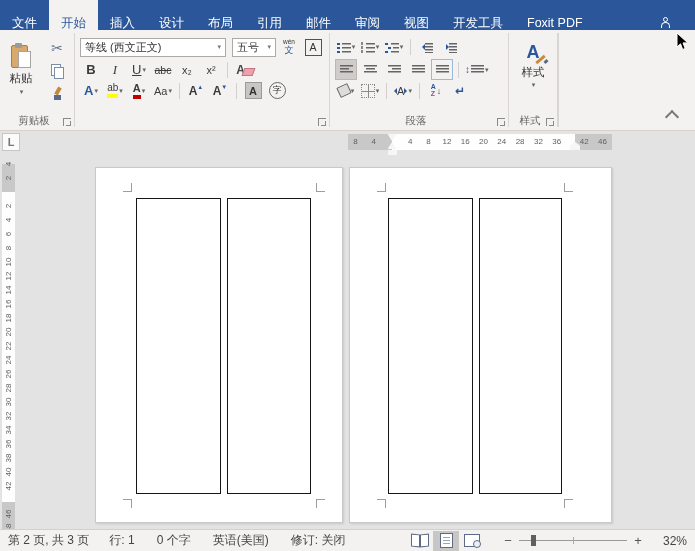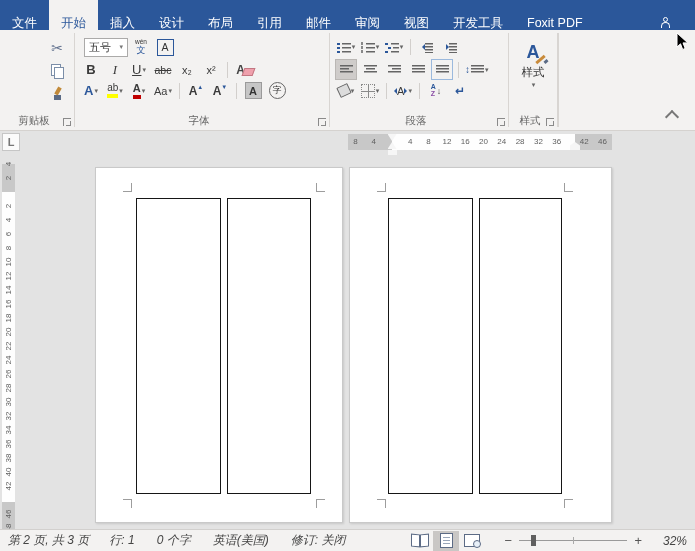--- a/index.html
+++ b/index.html
@@ -159,21 +159,21 @@
   .p2 .cell.c2{left:129px;width:83px;}
   .crop{position:absolute;width:8px;height:8px;border:0 solid #9d9d9d;}
   .crop.tl{left:27px;top:15px;border-right-width:1px;border-bottom-width:1px;}
   .crop.tr{top:15px;border-left-width:1px;border-bottom-width:1px;}
   .crop.bl{left:27px;top:331px;border-right-width:1px;border-top-width:1px;}
   .crop.br{top:331px;border-left-width:1px;border-top-width:1px;}
   .p1 .crop.tr,.p1 .crop.br{left:220px;}
   .p2 .crop.tr,.p2 .crop.br{left:214px;}
 
   
-  .statusbar{position:absolute;bottom:0;left:0;right:0;height:22px;background:#f3f2f1;border-top:1px solid #d2d0ce;display:flex;align-items:center;font-size:12px;color:#454545;box-sizing:border-box;font-style:italic;}
+  .statusbar{position:absolute;bottom:0;left:0;right:0;height:22px;background:#f3f2f1;border-top:1px solid #d2d0ce;display:flex;align-items:center;font-size:12px;color:#454545;box-sizing:border-box;}
   .sb-item{white-space:nowrap;}
   .sb-page{margin-left:8px;}
   .sb-line{margin-left:20px;}
   .sb-words{margin-left:22px;}
   .sb-lang{margin-left:22px;}
   .sb-track{margin-left:22px;}
   .sb-right{margin-left:auto;display:flex;align-items:center;margin-right:8px;}
   .vbtn{width:26px;height:20px;display:flex;align-items:center;justify-content:center;}
   .vbtn.sel{background:#c9c7c5;}
   .i-book{display:flex;}
@@ -199,20 +199,29 @@
     <div class="menu-tabs" id="menu-tabs"><div class="mtab">文件</div><div class="mtab active">开始</div><div class="mtab">插入</div><div class="mtab">设计</div><div class="mtab">布局</div><div class="mtab">引用</div><div class="mtab">邮件</div><div class="mtab">审阅</div><div class="mtab">视图</div><div class="mtab">开发工具</div><div class="mtab">Foxit PDF</div></div>
     <div class="mtab share">
       <span class="i-person"></span>
 
     </div>
   </div>
 
   <div class="ribbon">
 
     <div class="rgroup g-clip">
+      <div class="paste-btn">
+        <span class="i-clipboard">
+            <i class="cb-back"></i>
+            <i class="cb-clip"></i>
+            <i class="cb-page"></i>
+          </span>
+        <span>粘贴</span>
+        <span class="dd"></span>
+      </div>
       <div class="minicol">
         <div class="btn">
             <span class="i-scissors">✂</span>
           </div>
         <div class="btn">
             <span class="i-copy"></span>
           </div>
         <div class="btn">
             <span class="i-painter">
               <i class="pt-handle"></i>
@@ -220,20 +229,24 @@
             </span>
           </div>
       </div>
       <div class="glabel">剪贴板</div>
       <div class="launcher"></div>
     </div>
     <div class="gdiv"></div>
 
     <div class="rgroup g-font">
       <div class="rrow rrow1">
+        <div class="combo name">
+          <span>等线 (西文正文)</span>
+          <span class="carrow"></span>
+        </div>
         <div class="combo size">
           <span>五号</span>
           <span class="carrow"></span>
         </div>
         <div class="btn">
           <span class="phonetic">
             <span class="ph-t">wén</span>
             <span class="ph-b">文</span>
           </span>
         </div>
@@ -293,21 +306,20 @@
             <span class="mini-tri">▼</span>
           </div>
         <div class="vsep"></div>
         <div class="btn">
             <span class="l-shade">A</span>
           </div>
         <div class="btn">
             <span class="l-circ">字</span>
           </div>
       </div>
-      <div class="glabel">字体</div>
       <div class="launcher"></div>
     </div>
     <div class="gdiv"></div>
 
     <div class="rgroup g-para">
       <div class="rrow rrow1">
         <div class="btn">
             <span class="i-bullets"></span>
             <span class="dd"></span>
           </div>

